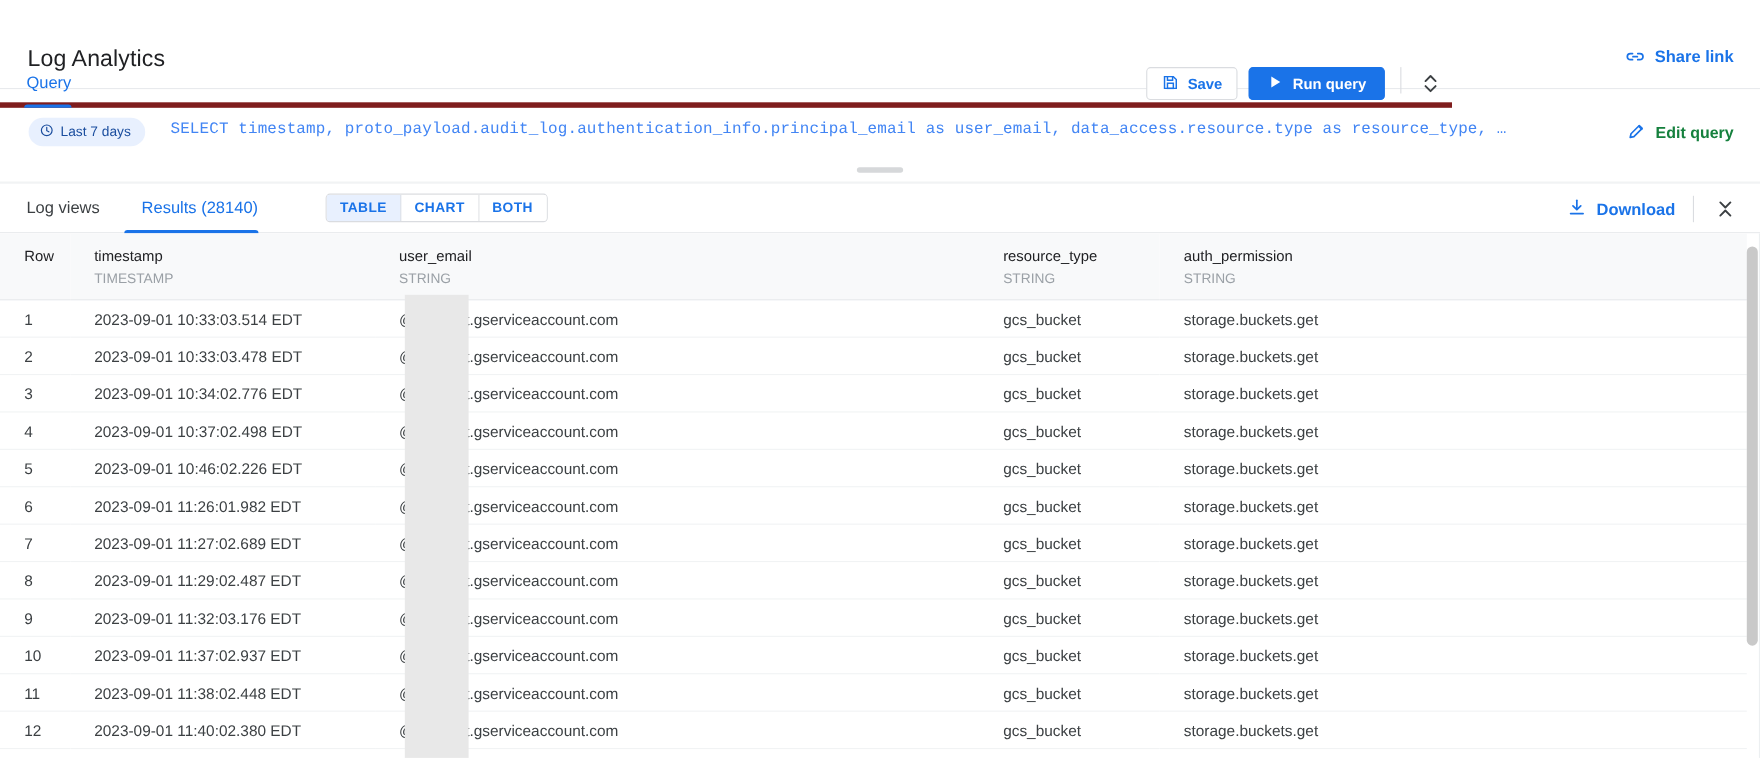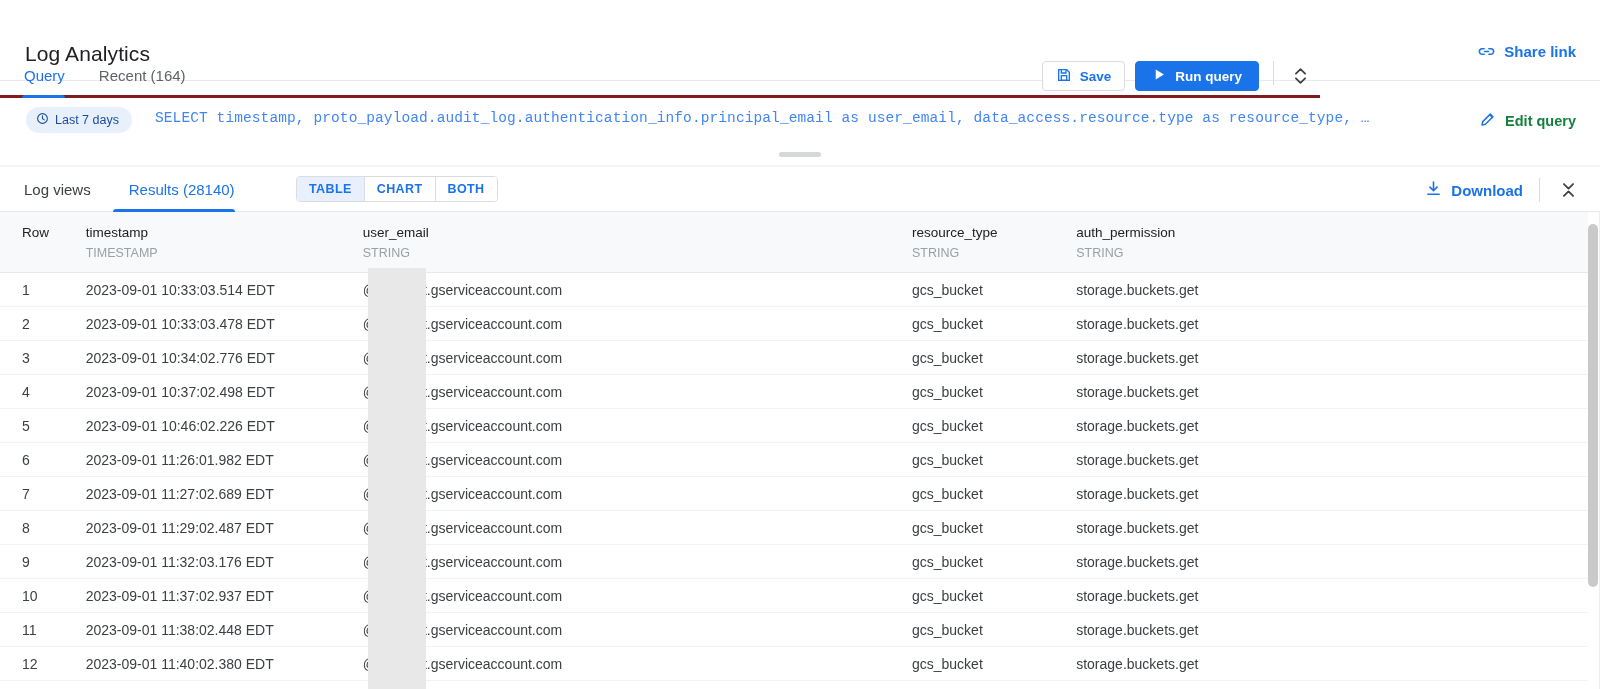--- a/index.html
+++ b/index.html
@@ -27,21 +27,21 @@
     position: absolute; right: 24px; top: 14px;
     display: flex; align-items: center; gap: 8px;
     color: #1a73e8; font-size: 15px; font-weight: 600;
     cursor: pointer;
   }
   .share-link svg { display: block; }
 
   
   .tabbar {
     position: absolute; left: 0; top: 53px; width: 1320px; height: 45px;
-    border-bottom: 3px solid #7f1d1d;
+    border-bottom: 5px solid #7f1d1d;
   }
   .tabs { position: absolute; left: 22px; top: 0; display: flex; height: 45px; }
   .tab {
     display: flex; align-items: center; height: 45px;
     padding: 0 16px; font-size: 15px; color: #5f6368; cursor: pointer;
     position: relative; white-space: nowrap;
   }
   .tab:first-child { padding-left: 2px; padding-right: 18px; }
   .tab.active { color: #1a73e8; font-weight: 500; }
   .tab.active::after {
@@ -217,23 +217,20 @@
         </svg>
       </span>
       <span>Share link</span>
     </div>
   </div>
 
   <div class="tabbar">
     <div class="tabs">
       <div class="tab active">
         <span>Query</span>
-      </div>
-      <div class="tab">
-        <span>Recent (164)</span>
       </div>
     </div>
 
     <div class="tb-actions">
       <div class="btn">
         <span>
           <svg width="16" height="16" viewBox="0 0 24 24" fill="none" stroke="#1a73e8" stroke-width="2">
             <path d="M4 4h12l4 4v12H4z"></path>
             <path d="M8 4v5h7V4"></path>
             <rect x="8" y="13" width="8" height="7"></rect>

